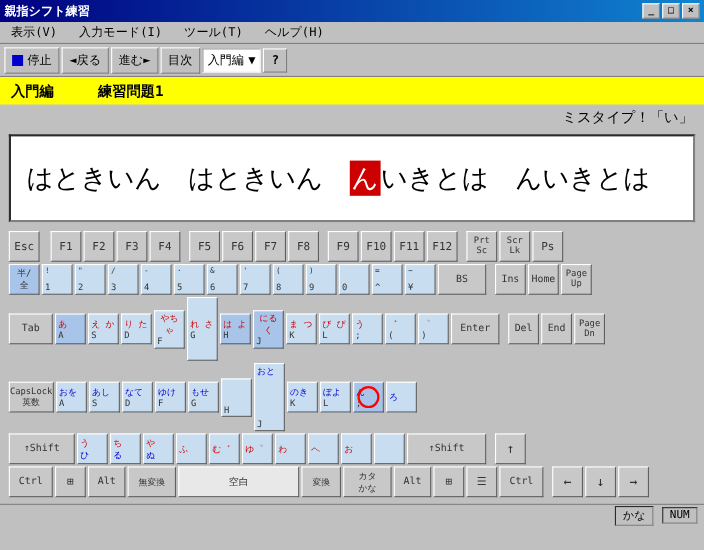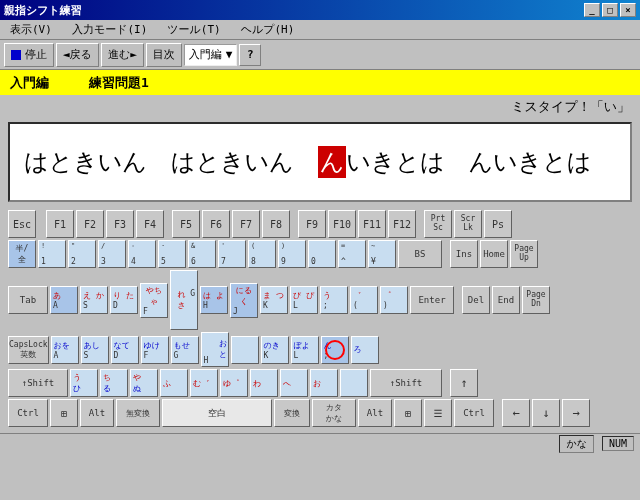--- a/index.html
+++ b/index.html
@@ -417,21 +417,21 @@
         <span style="align-self:flex-start;">S</span>
       </div>
     <div class="key w28 light-blue" style="font-size:8px;flex-direction:column;padding:1px 2px;">
         <span style="color:#cc0000;align-self:flex-start;">り た</span>
         <span style="align-self:flex-start;">D</span>
       </div>
     <div class="key w28 light-blue" style="font-size:8px;flex-direction:column;padding:1px 2px;">
         <span style="color:#cc0000;align-self:flex-start;">やちゃ</span>
         <span style="align-self:flex-start;">F</span>
       </div>
-    <div class="key w28 light-blue" style="font-size:8px;flex-direction:row;padding:18px 2px;">
+    <div class="key w28 light-blue" style="font-size:8px;flex-direction:column;padding:18px 2px;">
         <span style="color:#cc0000;align-self:flex-start;">れ さ</span>
         <span style="align-self:flex-start;">G</span>
       </div>
     <div class="key w28 blue" style="font-size:8px;flex-direction:column;padding:1px 2px;">
         <span style="color:#cc0000;align-self:flex-start;">は よ</span>
         <span style="align-self:flex-start;">H</span>
       </div>
     <div class="key w28 blue" style="font-size:8px;flex-direction:column;padding:1px 2px;">
         <span style="color:#cc0000;align-self:flex-start;">にるく</span>
         <span style="align-self:flex-start;">J</span>
@@ -482,21 +482,21 @@
         <span style="align-self:flex-start;">F</span>
       </div>
     <div class="key w28 light-blue" style="font-size:8px;flex-direction:column;padding:1px 2px;">
         <span style="color:#0000cc;align-self:flex-start;">もせ</span>
         <span style="align-self:flex-start;">G</span>
       </div>
     <div class="key w28 light-blue" style="font-size:8px;flex-direction:column;padding:1px 2px;">
         <span style="color:#0000cc;align-self:flex-start;margin-left:44px;">はみ</span>
         <span style="align-self:flex-start;">H</span>
       </div>
-    <div class="key w28 light-blue" style="font-size:8px;padding:1px 2px;gap:38px;">
+    <div class="key w28 light-blue" style="font-size:8px;flex-direction:column;padding:1px 2px;gap:38px;">
         <span style="color:#0000cc;align-self:flex-start;">おと</span>
         <span style="align-self:flex-start;">J</span>
       </div>
     <div class="key w28 light-blue" style="font-size:8px;flex-direction:column;padding:1px 2px;">
         <span style="color:#0000cc;align-self:flex-start;">のき</span>
         <span style="align-self:flex-start;">K</span>
       </div>
     <div class="key w28 light-blue" style="font-size:8px;flex-direction:column;padding:1px 2px;">
         <span style="color:#0000cc;align-self:flex-start;">ぼよ</span>
         <span style="align-self:flex-start;">L</span>

